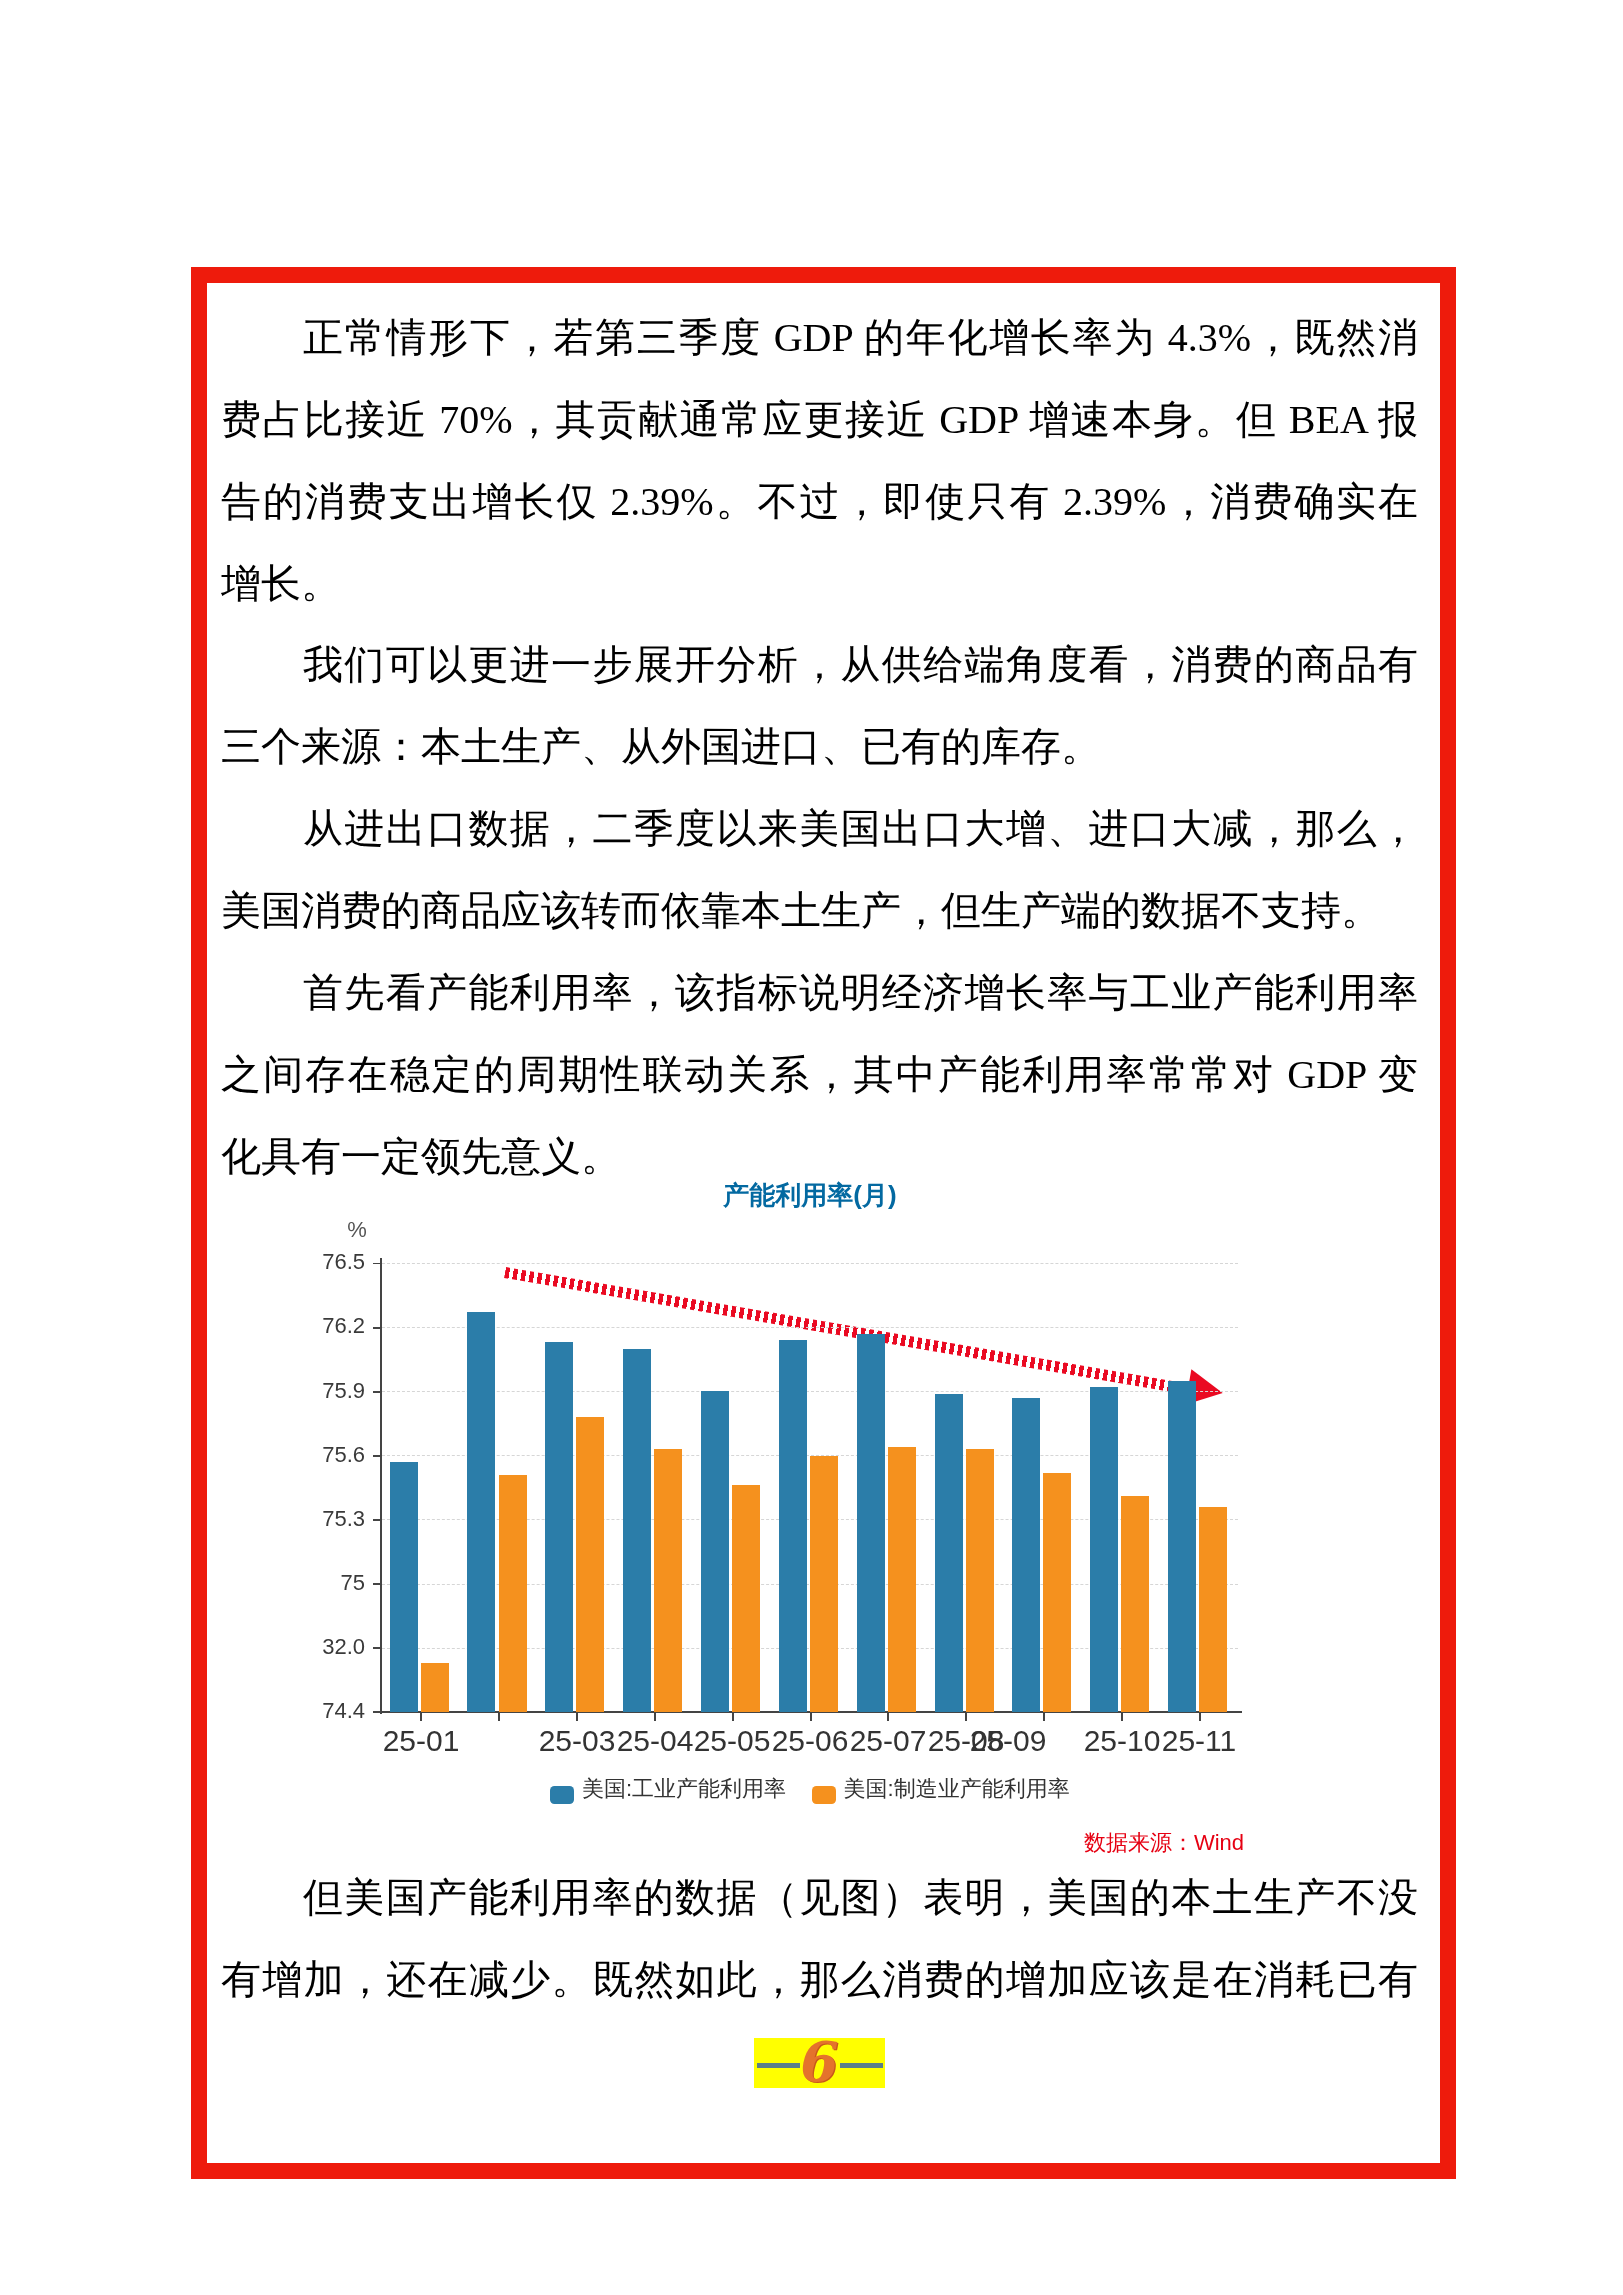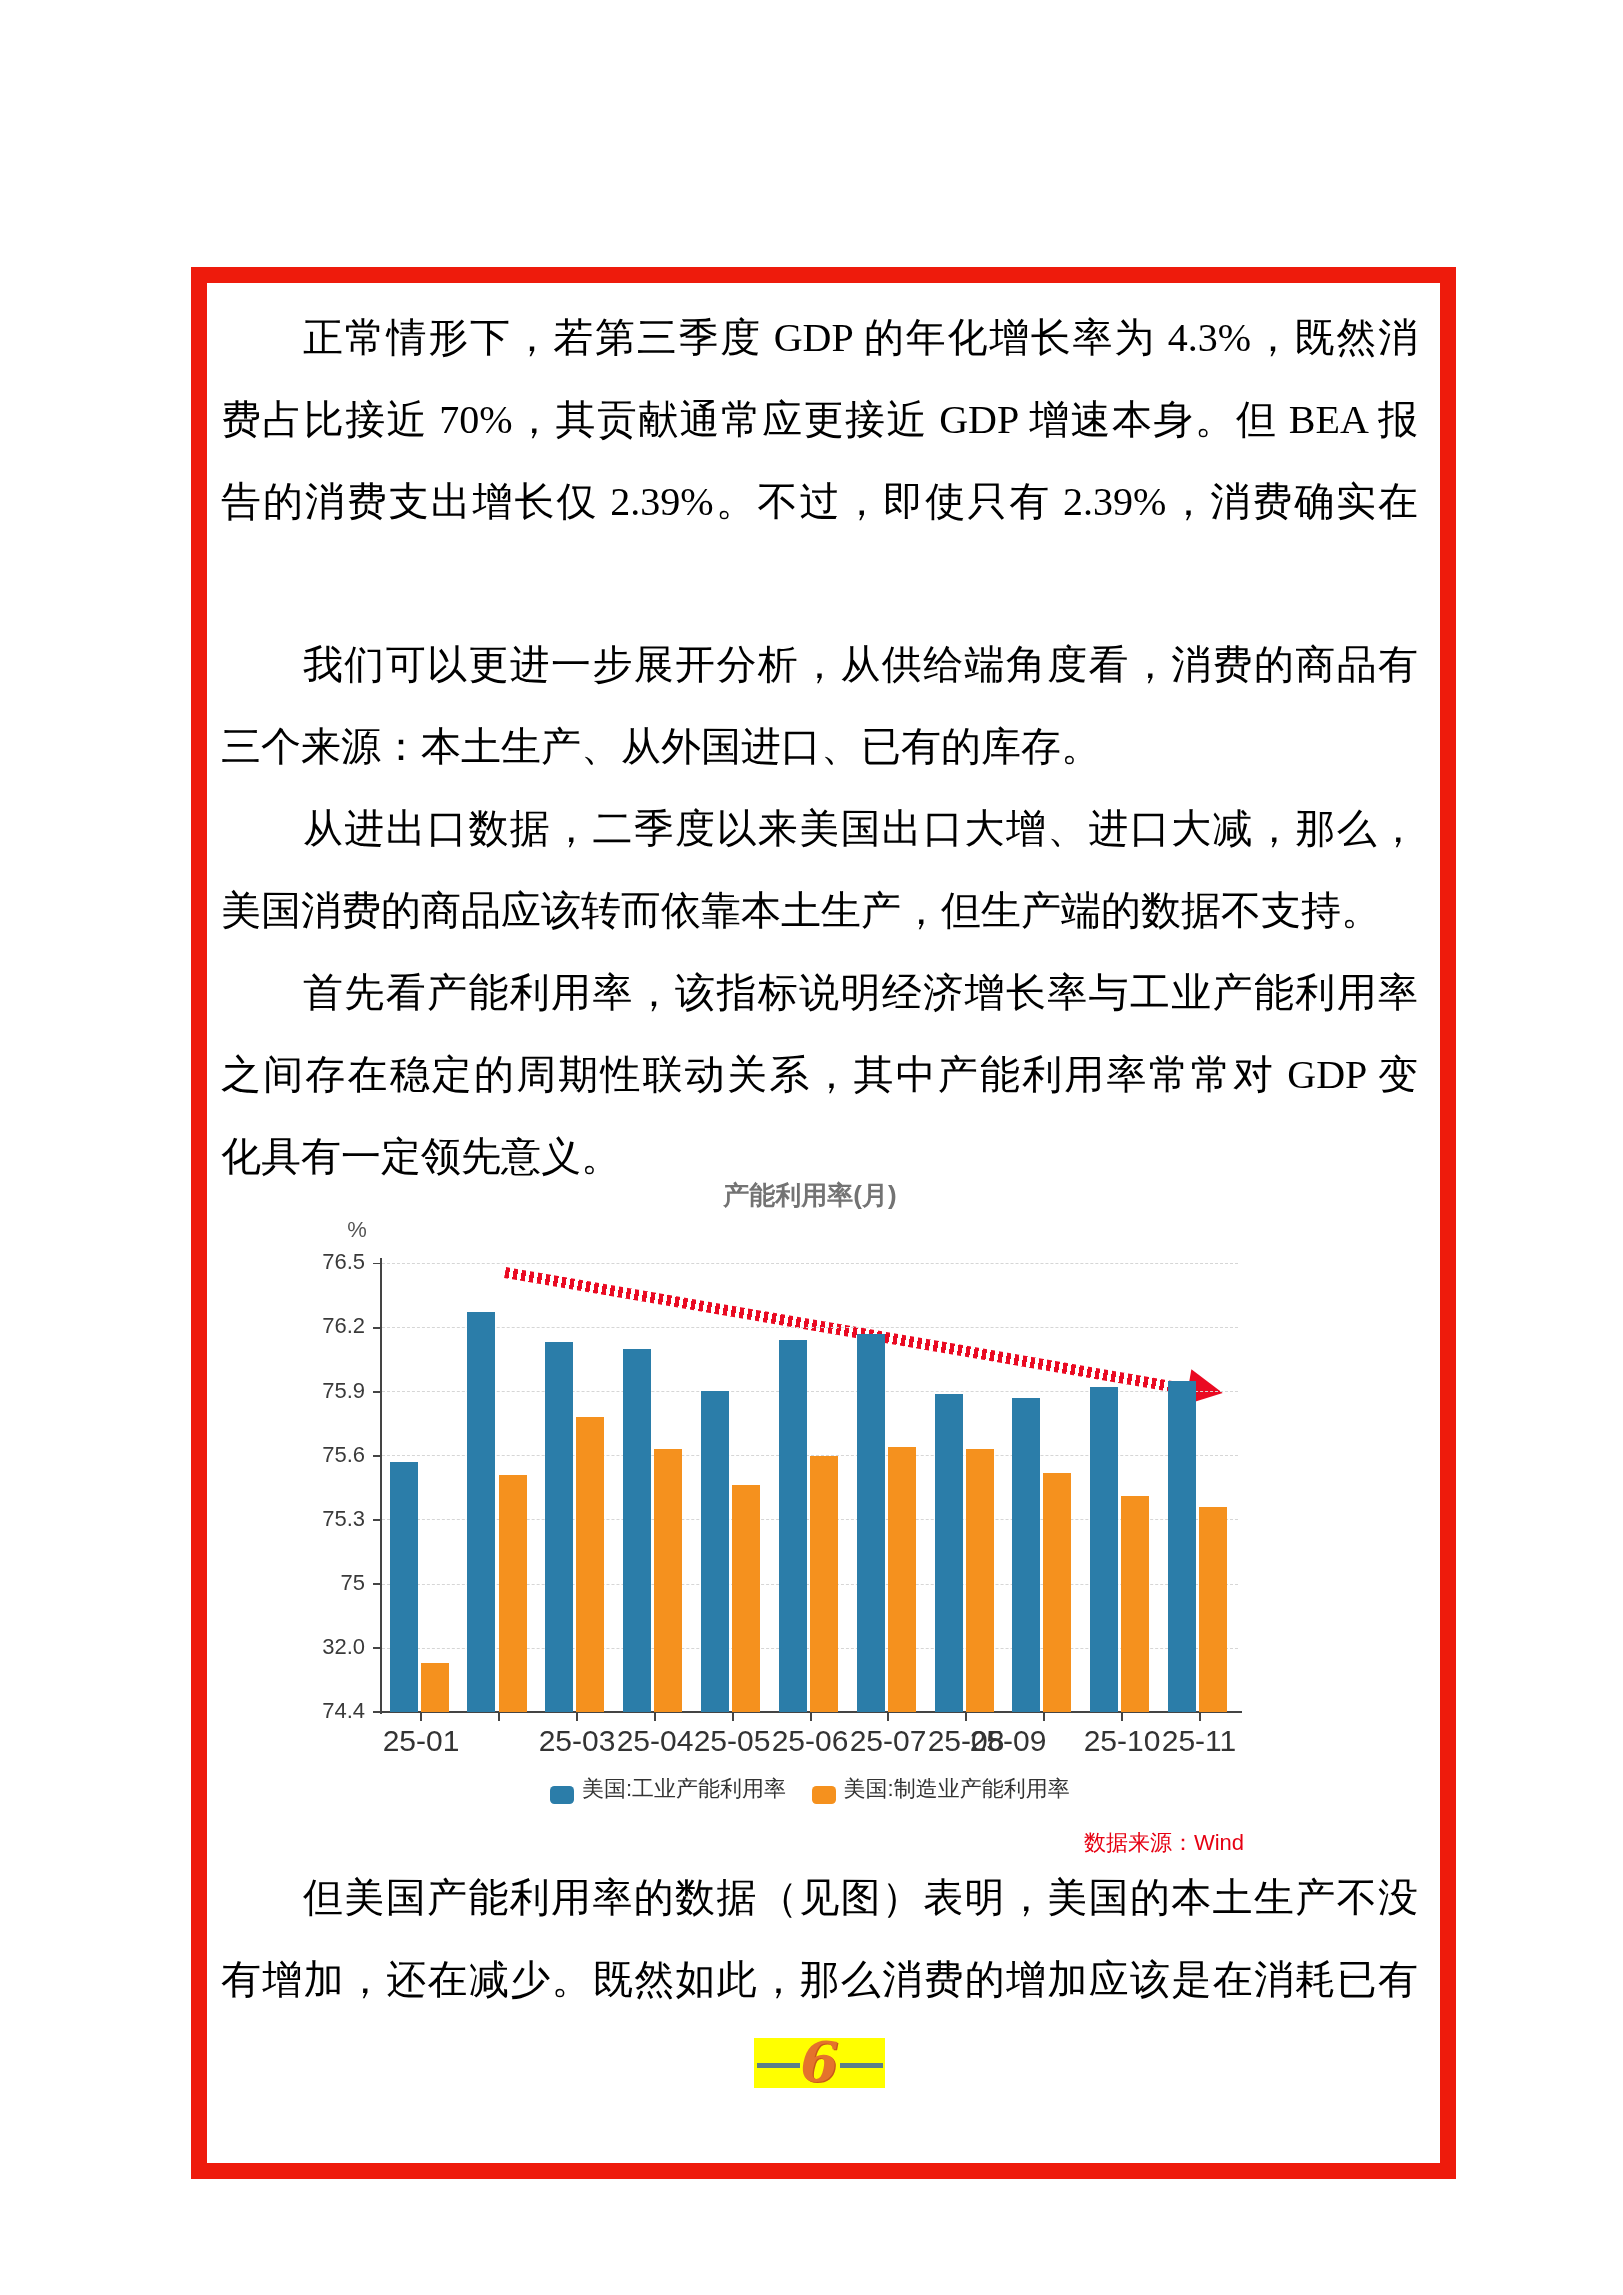--- a/index.html
+++ b/index.html
@@ -9,21 +9,21 @@
          border:16.4px solid #ee1b0c;box-sizing:border-box;}
   
   .para{position:absolute;left:221px;width:1197px;font-size:40px;line-height:82px;
         color:#000;text-align:justify;}
   .line{text-align:justify;text-align-last:justify;}
   .line.lastline{text-align-last:left;}
   .line.indent{text-indent:82px;}
   
   .chart-title{position:absolute;left:382px;top:1178px;width:856px;text-align:center;
         font-family:"Liberation Sans","DejaVu Sans",sans-serif;font-weight:bold;
-        font-size:26px;color:#737373;}
+        font-size:26px;color:#0369a1;}
   .unit-label{position:absolute;left:327px;top:1217px;width:60px;text-align:center;
         font-family:"Liberation Sans","DejaVu Sans",sans-serif;font-size:22px;color:#555;}
   .plot{position:absolute;left:382px;top:1263px;width:856px;height:449px;}
   .y-axis-line{position:absolute;left:-1.6px;top:-5.5px;width:1.6px;height:456px;background:#444;}
   .x-axis-line{position:absolute;left:-5.5px;top:448px;width:865px;height:1.6px;background:#444;}
   .gridline{position:absolute;left:0;width:856px;height:0;border-top:1.6px dashed #d6d6d6;}
   .ytick{position:absolute;left:-8.7px;width:8.7px;height:1.6px;background:#444;}
   .ytick-label{position:absolute;left:-142px;width:125px;text-align:right;
         font-family:"Liberation Sans","DejaVu Sans",sans-serif;font-size:22px;color:#3a3a3a;}
   .xtick{position:absolute;top:449px;width:1.6px;height:8.7px;background:#444;}
@@ -58,20 +58,21 @@
 </head>
 <body>
 
 <div class="page">
   <div class="frame"></div>
 
   <div class="para" style="top:297px">
     <div class="line indent">正常情形下，若第三季度 GDP 的年化增长率为 4.3%，既然消</div>
     <div class="line">费占比接近 70%，其贡献通常应更接近 GDP 增速本身。但 BEA 报</div>
     <div class="line">告的消费支出增长仅 2.39%。不过，即使只有 2.39%，消费确实在</div>
+    <div class="line lastline">增长。</div>
   </div>
 
   <div class="para" style="top:624px">
     <div class="line indent">我们可以更进一步展开分析，从供给端角度看，消费的商品有</div>
     <div class="line lastline">三个来源：本土生产、从外国进口、已有的库存。</div>
   </div>
 
   <div class="para" style="top:788px">
     <div class="line indent">从进出口数据，二季度以来美国出口大增、进口大减，那么，</div>
     <div class="line lastline">美国消费的商品应该转而依靠本土生产，但生产端的数据不支持。</div>

